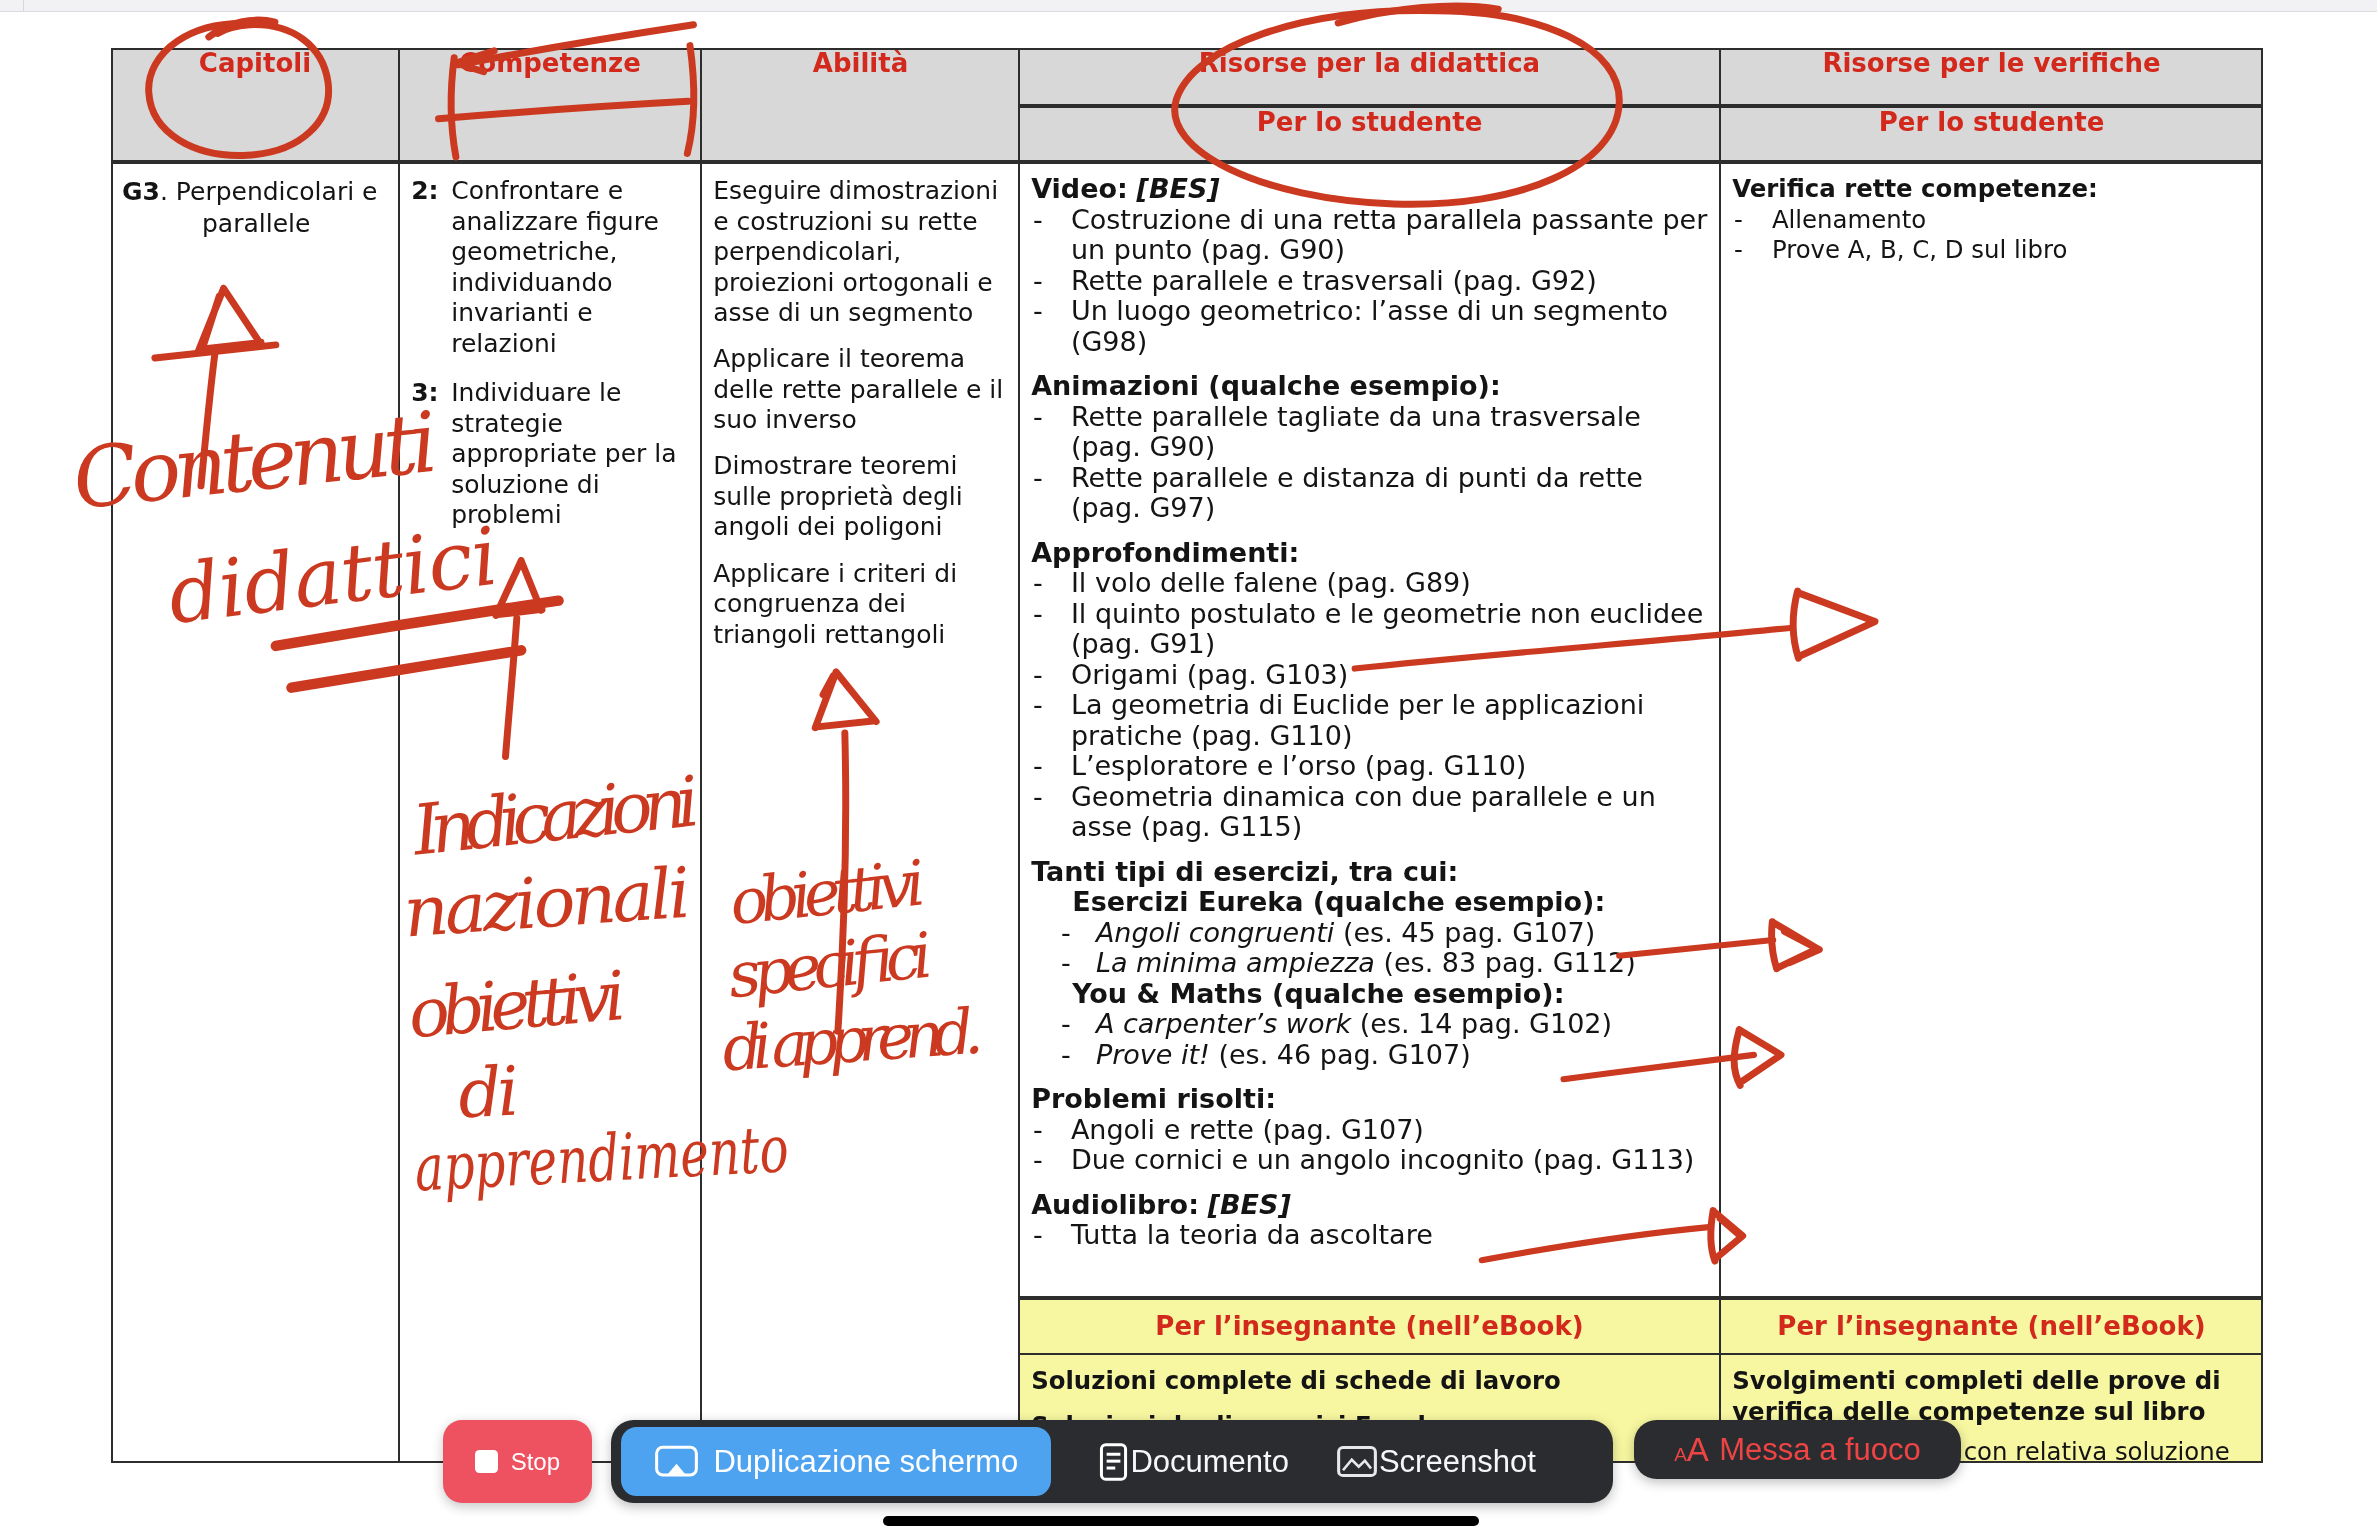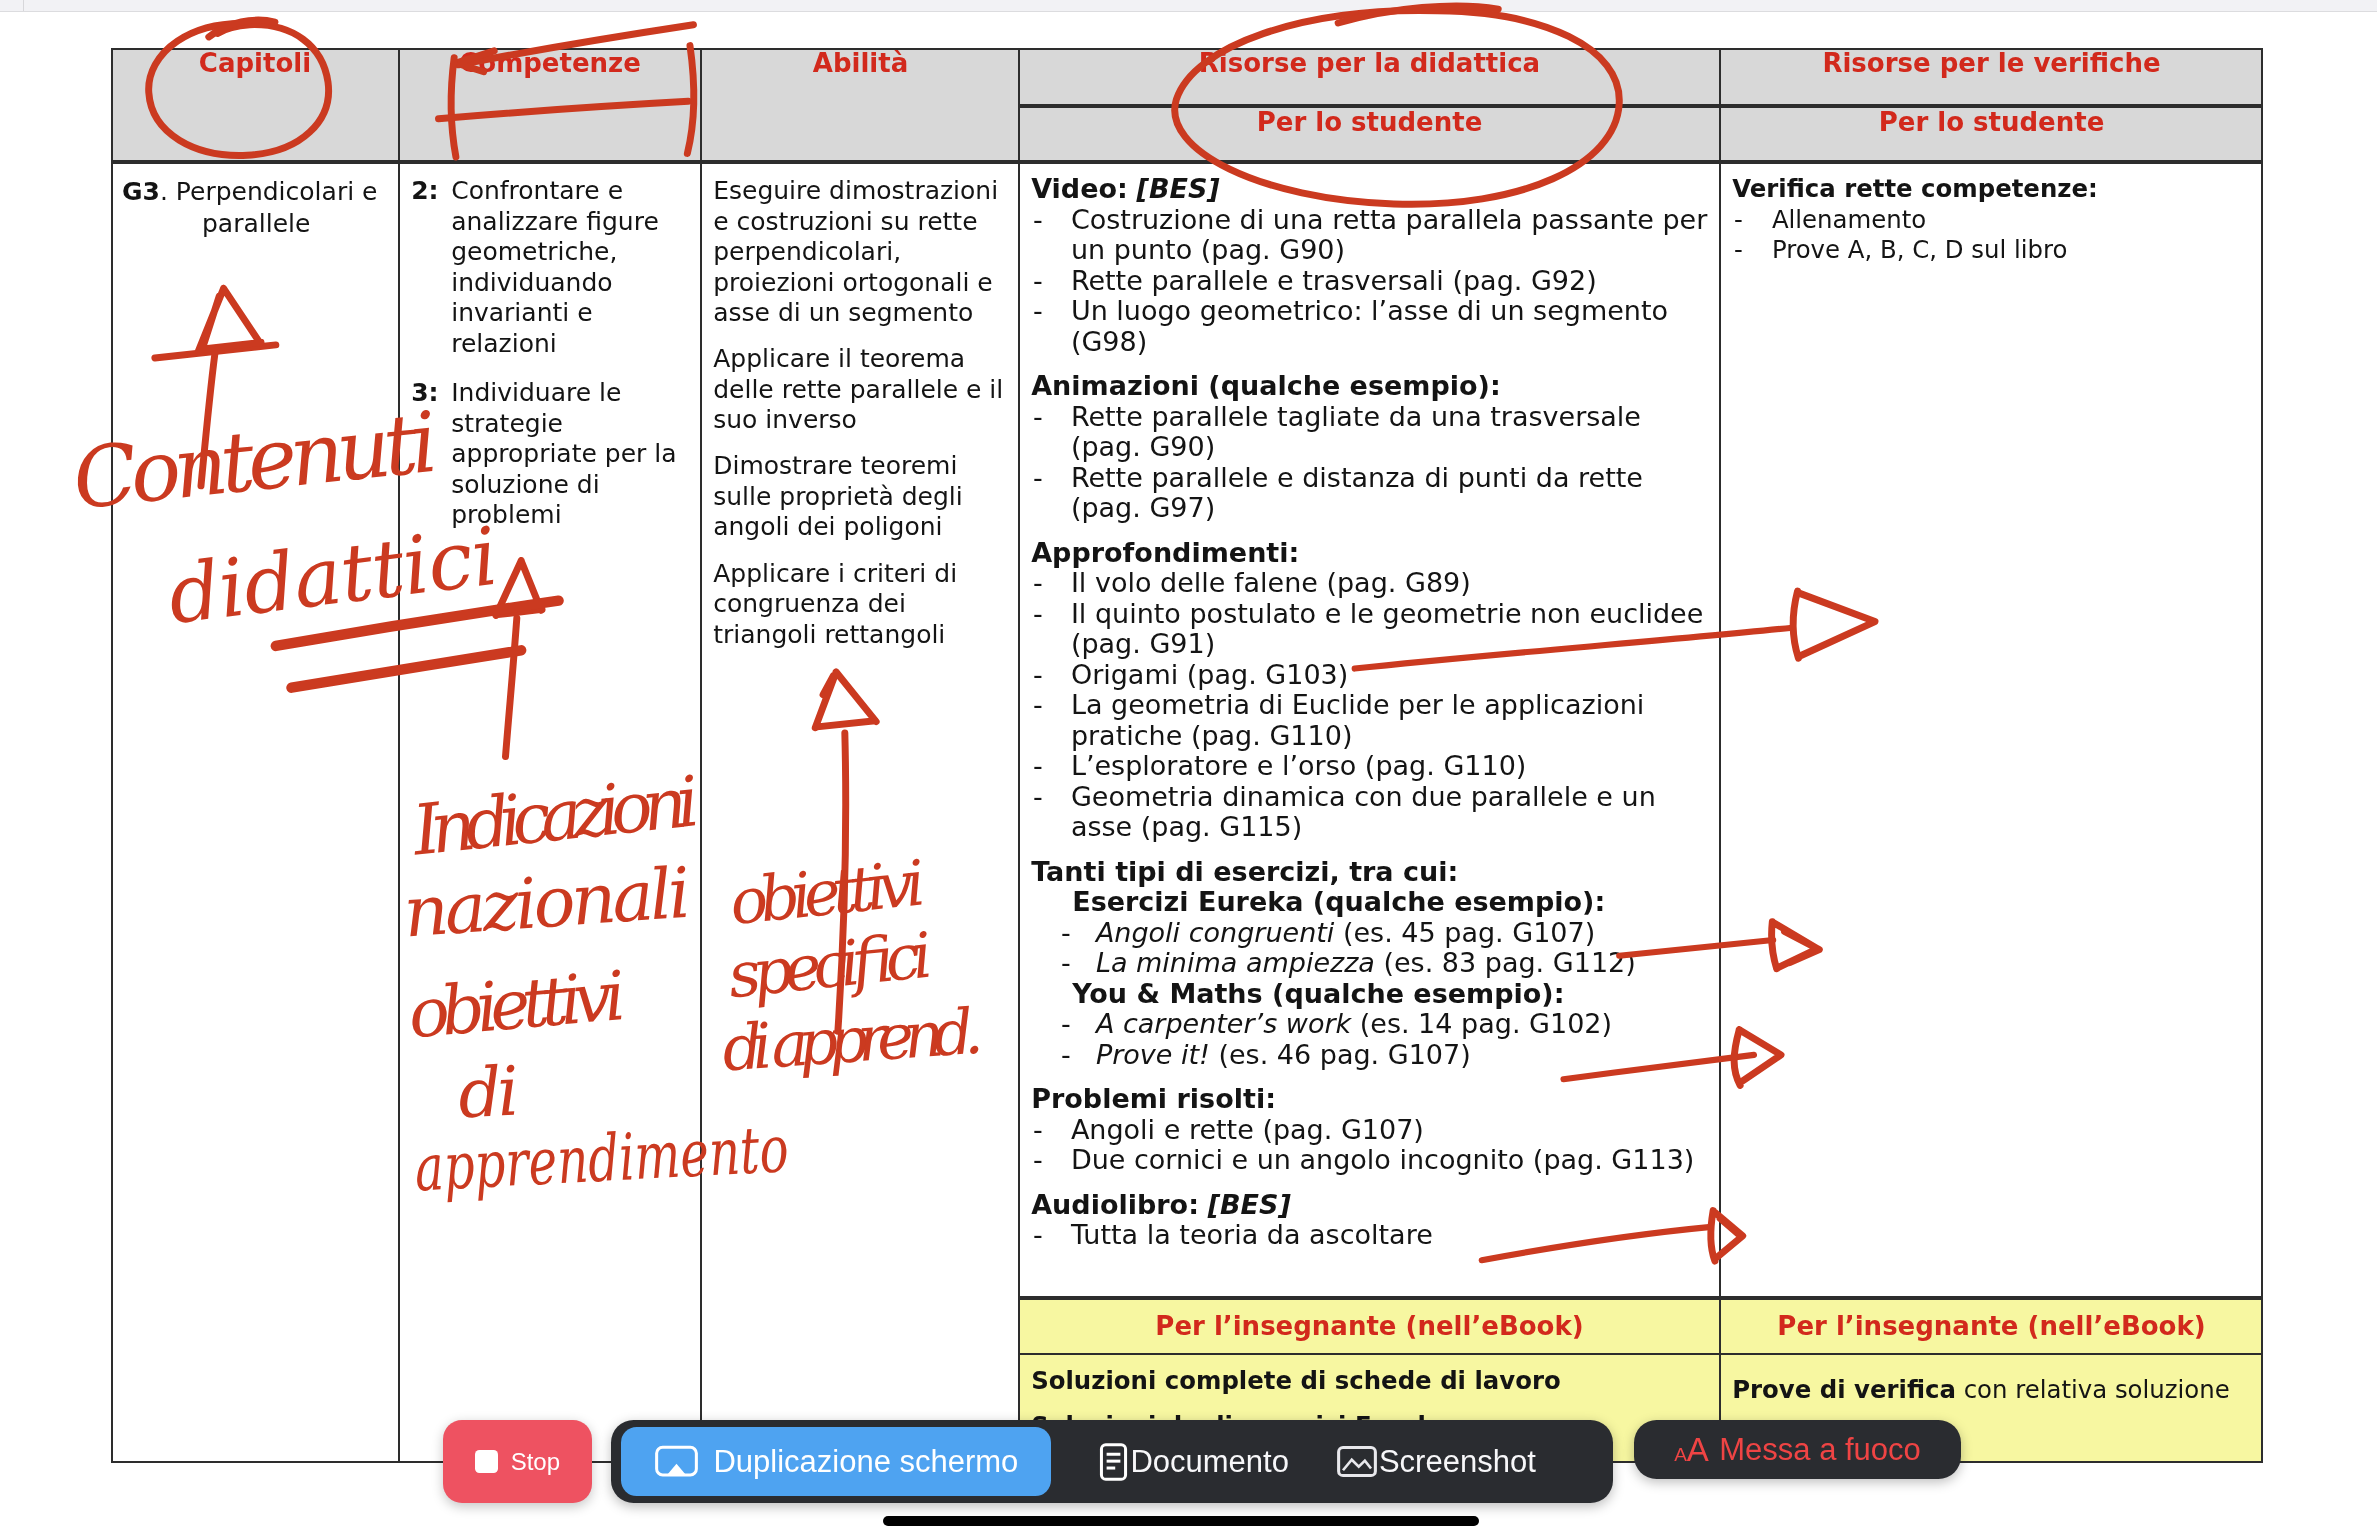--- a/index.html
+++ b/index.html
@@ -235,20 +235,21 @@
     </div>
   <div class="cell ins-h" style="left:1720px;top:1299px;width:543px;height:54px;">
       <span>Per l’insegnante (nell’eBook)</span>
     </div>
   <div class="cell ins-b" style="left:1019px;top:1355px;width:701px;height:108px;">
     <div>Soluzioni complete di schede di lavoro</div>
     <div class="gap"></div>
     <div>Soluzioni degli esercizi Eureka</div>
   </div>
   <div class="cell ins-b" style="left:1720px;top:1355px;width:543px;height:108px;">
+    <div>Svolgimenti completi delle prove di verifica delle competenze sul libro</div>
     <div style="height:8.7px;"></div>
     <div><span>Prove di verifica</span><span class="plain"> con relativa soluzione</span></div>
   </div>
 
   <svg class="ink" width="2377" height="1539" viewBox="0 0 2732 1768">
     <g fill="none" stroke="#cb3a20" stroke-width="8" stroke-linecap="round" stroke-linejoin="round">
       <g>
         <path d="M 302 28 C 218 18 168 62 171 106 C 174 153 224 181 284 178 C 346 175 383 138 377 94 C 371 52 336 26 287 28 C 272 29 258 33 250 38"></path>
         <path d="M 240 42 C 262 25 292 19 316 25"></path>
       </g>

